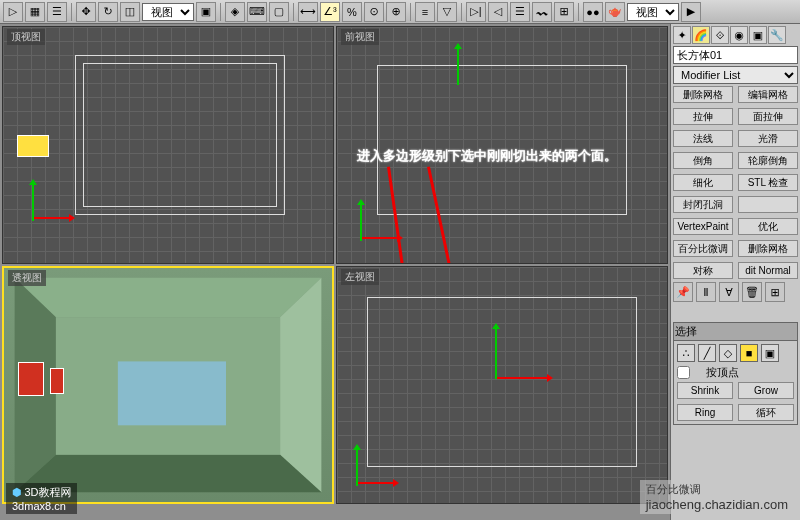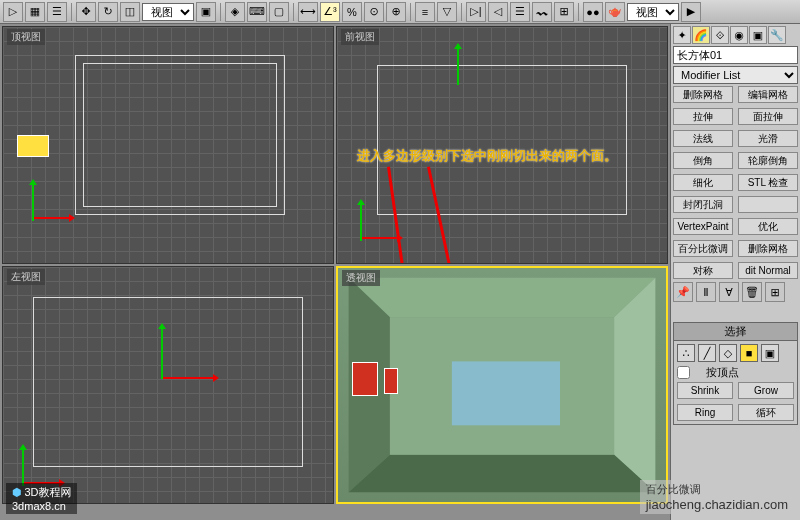--- a/index.html
+++ b/index.html
@@ -14,36 +14,36 @@
 .viewport.active { border: 2px solid #ffe020; }
 .vp-label { position: absolute; top: 2px; left: 4px; color: #ccc; font-size: 10px; background: rgba(60,60,60,0.7); padding: 1px 4px; z-index: 5; }
 .grid-bg { position: absolute; inset: 0; background-image: linear-gradient(#636363 1px, transparent 1px), linear-gradient(90deg, #636363 1px, transparent 1px); background-size: 14px 14px; }
 .wire-box { position: absolute; border: 1px solid #ddd; }
 .gizmo-x { position: absolute; width: 36px; height: 2px; background: #e00; }
 .gizmo-x::after { content: ''; position: absolute; right: -6px; top: -3px; border-left: 6px solid #e00; border-top: 4px solid transparent; border-bottom: 4px solid transparent; }
 .gizmo-y { position: absolute; width: 2px; height: 36px; background: #0c0; }
 .gizmo-y::after { content: ''; position: absolute; top: -6px; left: -3px; border-bottom: 6px solid #0c0; border-left: 4px solid transparent; border-right: 4px solid transparent; }
 .sel-rect { position: absolute; background: #ffe040; border: 1px solid #fff; }
 .persp { background: linear-gradient(180deg, #7a9b7a 0%, #6a8a6a 100%); }
-.annotation { position: absolute; color: #eab308; font-weight: bold; font-size: 13px; z-index: 10; text-shadow: 0 0 2px #fff; }
+.annotation { position: absolute; color: #ffffff; font-weight: bold; font-size: 13px; z-index: 10; text-shadow: 0 0 2px #fff; }
 .arrow-line { position: absolute; background: #e00; z-index: 9; transform-origin: top left; }
 .arrow-line::after { content: ''; position: absolute; bottom: -6px; left: -4px; border-top: 8px solid #e00; border-left: 5px solid transparent; border-right: 5px solid transparent; }
 .panel { position: absolute; right: 0; top: 24px; width: 130px; bottom: 0; background: #c8c8c8; border-left: 1px solid #666; padding: 2px; }
 .panel-tabs { display: flex; gap: 1px; height: 18px; }
 .panel-tab { width: 18px; height: 18px; background: #d8d8d8; border: 1px solid #888; display: flex; align-items: center; justify-content: center; }
 .panel-tab.active { background: #f0e890; }
 .name-field { width: 100%; margin-top: 2px; height: 18px; border: 1px solid #666; padding: 0 3px; background: #fff; }
 .dd { width: 100%; height: 18px; margin-top: 2px; border: 1px solid #666; background: #e8e8e8; font-size: 11px; padding: 0 3px; }
 .btn-grid { display: grid; grid-template-columns: 1fr 1fr; gap: 5px; margin-top: 2px; }
 .btn-grid button { height: 17px; background: #d8d8d8; border: 1px solid #888; font-size: 10px; cursor: pointer; }
 .stack { margin-top: 4px; background: #fff; border: 1px solid #666; padding: 2px; font-size: 10px; }
 .stack-item { padding: 1px 2px; cursor: pointer; }
 .stack-item.sel { background: #ffe040; }
 .stack-sub { padding-left: 14px; }
-.rollout-hdr { background: #a8a8a8; border: 1px solid #666; text-align: center; padding: 1px; margin-top: 20px; font-size: 11px; }
+.rollout-hdr { background: #a8a8a8; border: 1px solid #666; text-align: left; padding: 1px; margin-top: 20px; font-size: 11px; }
 .rollout-body { border: 1px solid #666; border-top: none; padding: 3px; background: #c8c8c8; }
 .subobj-row { display: flex; gap: 3px; margin-bottom: 3px; }
 .subobj { width: 18px; height: 18px; border: 1px solid #666; background: #d8d8d8; display: flex; align-items: center; justify-content: center; }
 .subobj.active { background: #ffe040; }
 .chk { display: flex; align-items: center; gap: 16px; margin: 2px 0; font-size: 10px; }
 .watermark { position: absolute; background: rgba(0,0,0,0.5); color: #fff; padding: 2px 6px; font-size: 10px; z-index: 20; }
 </style>
 </head>
 <body>
 
@@ -98,44 +98,44 @@
   <div class="viewport">
     <div class="vp-label">前视图</div>
     <div class="grid-bg"></div>
     <div class="wire-box" style="left:40px;top:38px;width:250px;height:150px"></div>
     <div class="annotation" style="left:20px;top:120px">进入多边形级别下选中刚刚切出来的两个面。</div>
     <div class="arrow-line" style="left:50px;top:140px;width:3px;height:200px;transform:rotate(-8deg)"></div>
     <div class="arrow-line" style="left:90px;top:140px;width:3px;height:200px;transform:rotate(-12deg)"></div>
     <div class="gizmo-y" style="left:120px;top:22px"></div>
     <div class="gizmo-x" style="left:24px;top:210px"></div>
     <div class="gizmo-y" style="left:23px;top:178px"></div>
-  </div>
-
-  <div class="viewport">
-    <div class="vp-label">左视图</div>
-    <div class="grid-bg"></div>
-    <div class="wire-box" style="left:30px;top:30px;width:270px;height:170px"></div>
-    <div class="gizmo-x" style="left:160px;top:110px;width:50px"></div>
-    <div class="gizmo-y" style="left:158px;top:62px;height:50px"></div>
-    <div class="gizmo-x" style="left:20px;top:215px"></div>
-    <div class="gizmo-y" style="left:19px;top:183px"></div>
   </div>
 
   <div class="viewport active persp">
     <div class="vp-label">透视图</div>
     <svg width="100%" height="100%" viewBox="0 0 332 238" style="position:absolute">
       <polygon points="10,10 322,10 280,50 52,50" fill="#8ab08a"></polygon>
       <polygon points="10,10 52,50 52,190 10,228" fill="#5a7a5a"></polygon>
       <polygon points="322,10 280,50 280,190 322,228" fill="#9ec09e"></polygon>
       <polygon points="52,190 280,190 322,228 10,228" fill="#4a6a4a"></polygon>
       <polygon points="52,50 280,50 280,190 52,190" fill="#88ac88"></polygon>
       <rect x="115" y="95" width="110" height="65" fill="#88bbcc"></rect>
     </svg>
     <div class="sel-rect" style="left:14px;top:94px;width:26px;height:34px;background:#d03020"></div>
     <div class="sel-rect" style="left:46px;top:100px;width:14px;height:26px;background:#d03020"></div>
+  </div>
+
+  <div class="viewport">
+    <div class="vp-label">左视图</div>
+    <div class="grid-bg"></div>
+    <div class="wire-box" style="left:30px;top:30px;width:270px;height:170px"></div>
+    <div class="gizmo-x" style="left:160px;top:110px;width:50px"></div>
+    <div class="gizmo-y" style="left:158px;top:62px;height:50px"></div>
+    <div class="gizmo-x" style="left:20px;top:215px"></div>
+    <div class="gizmo-y" style="left:19px;top:183px"></div>
   </div>
 </div>
 
 <div class="panel">
   <div class="panel-tabs">
     <div class="panel-tab">✦</div>
     <div class="panel-tab active">🌈</div>
     <div class="panel-tab">⟐</div>
     <div class="panel-tab">◉</div>
     <div class="panel-tab">▣</div>

